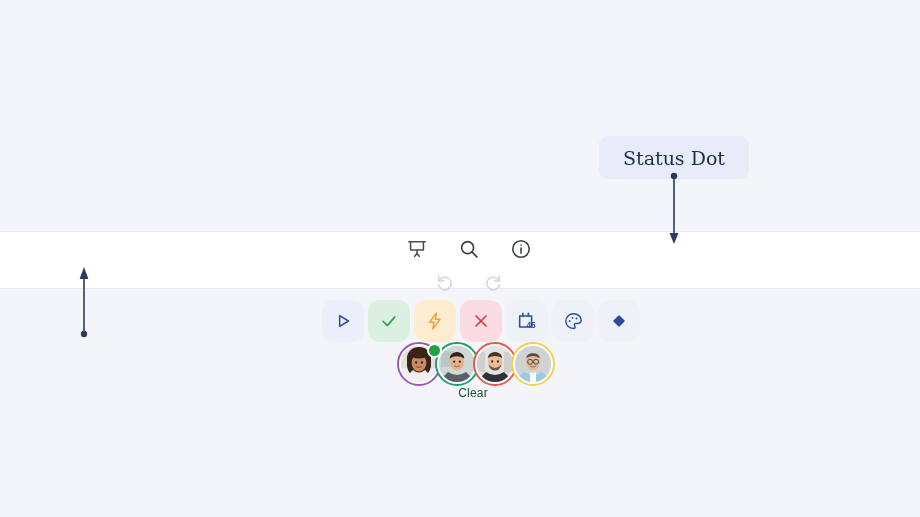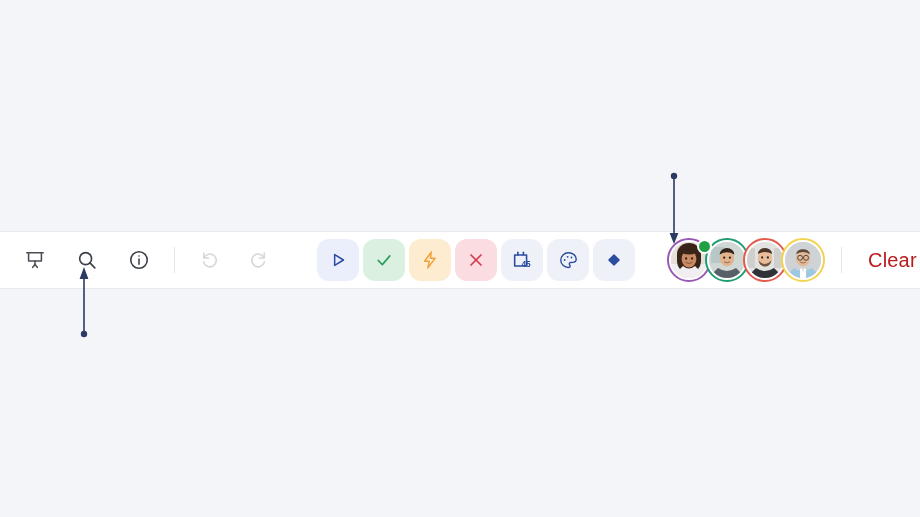--- a/index.html
+++ b/index.html
@@ -26,20 +26,21 @@
     left: 0;
     top: 231px;
     width: 920px;
     height: 58px;
     background: #ffffff;
     border-top: 1px solid #e8eaee;
     border-bottom: 1px solid #e8eaee;
     display: flex;
     align-items: center;
     box-sizing: border-box;
+    flex-direction: column;
   }
   .tb-group {
     display: flex;
     align-items: center;
   }
   .icon-btn {
     width: 34px;
     height: 34px;
     display: flex;
     align-items: center;
@@ -104,22 +105,22 @@
     width: 11px;
     height: 11px;
     border-radius: 50%;
     background: #21a146;
     border: 2px solid #ffffff;
     box-sizing: content-box;
     z-index: 5;
   }
 
   .clear-btn {
-    color: #b91c1c;
-    font-size: 20px;
+    color: #14532d;
+    font-size: 12px;
     letter-spacing: .2px;
     cursor: pointer;
     font-family: "Liberation Sans", sans-serif;
   }
 
   
   .callout {
     position: absolute;
     background: #e7ecf8;
     border-radius: 9px;
@@ -323,20 +324,21 @@
           </svg>
         </div>
       </div>
     </div>
 
     <div class="divider" style="margin-left:16px;"></div>
 
     <div class="clear-btn" style="margin-left:26px;">Clear</div>
   </div>
 
+  <div class="callout" id="callout-status">Status Dot</div>
 
   <svg class="connector" id="conn-status" viewBox="0 0 50 78">
     <line x1="24" y1="6" x2="24" y2="64" stroke="#2b3a63" stroke-width="1.6"></line>
     <circle cx="24" cy="6" r="3.2" fill="#2b3a63"></circle>
     <polygon points="24,74 19.6,63 28.4,63" fill="#2b3a63"></polygon>
   </svg>
 
 
   <svg class="connector" id="conn-search" viewBox="0 0 50 80">
     <line x1="24" y1="16" x2="24" y2="72" stroke="#2b3a63" stroke-width="1.6"></line>

